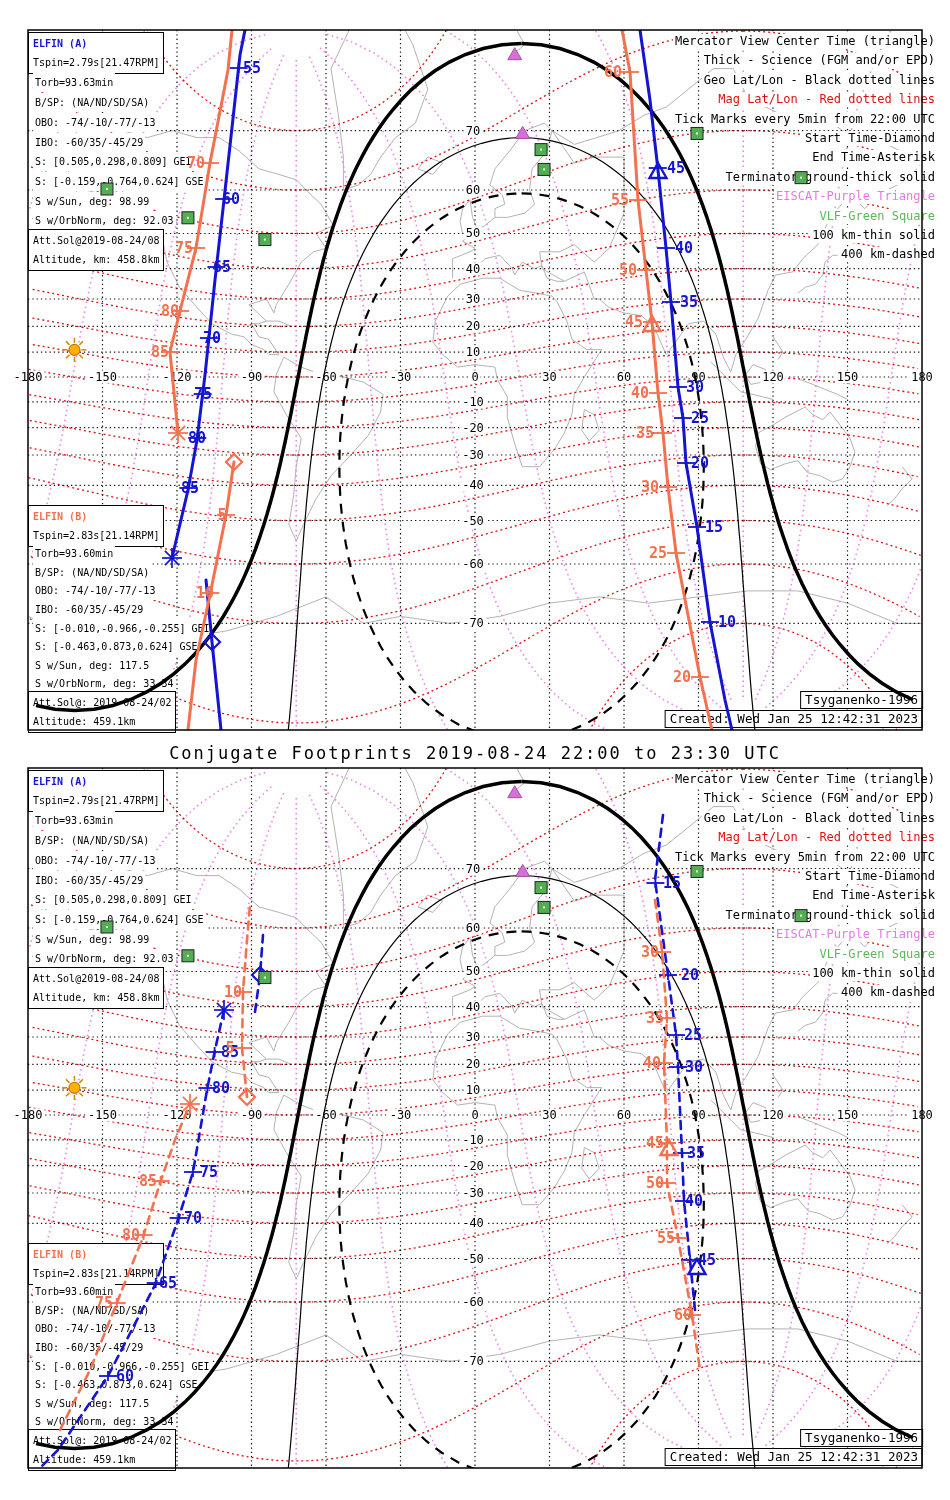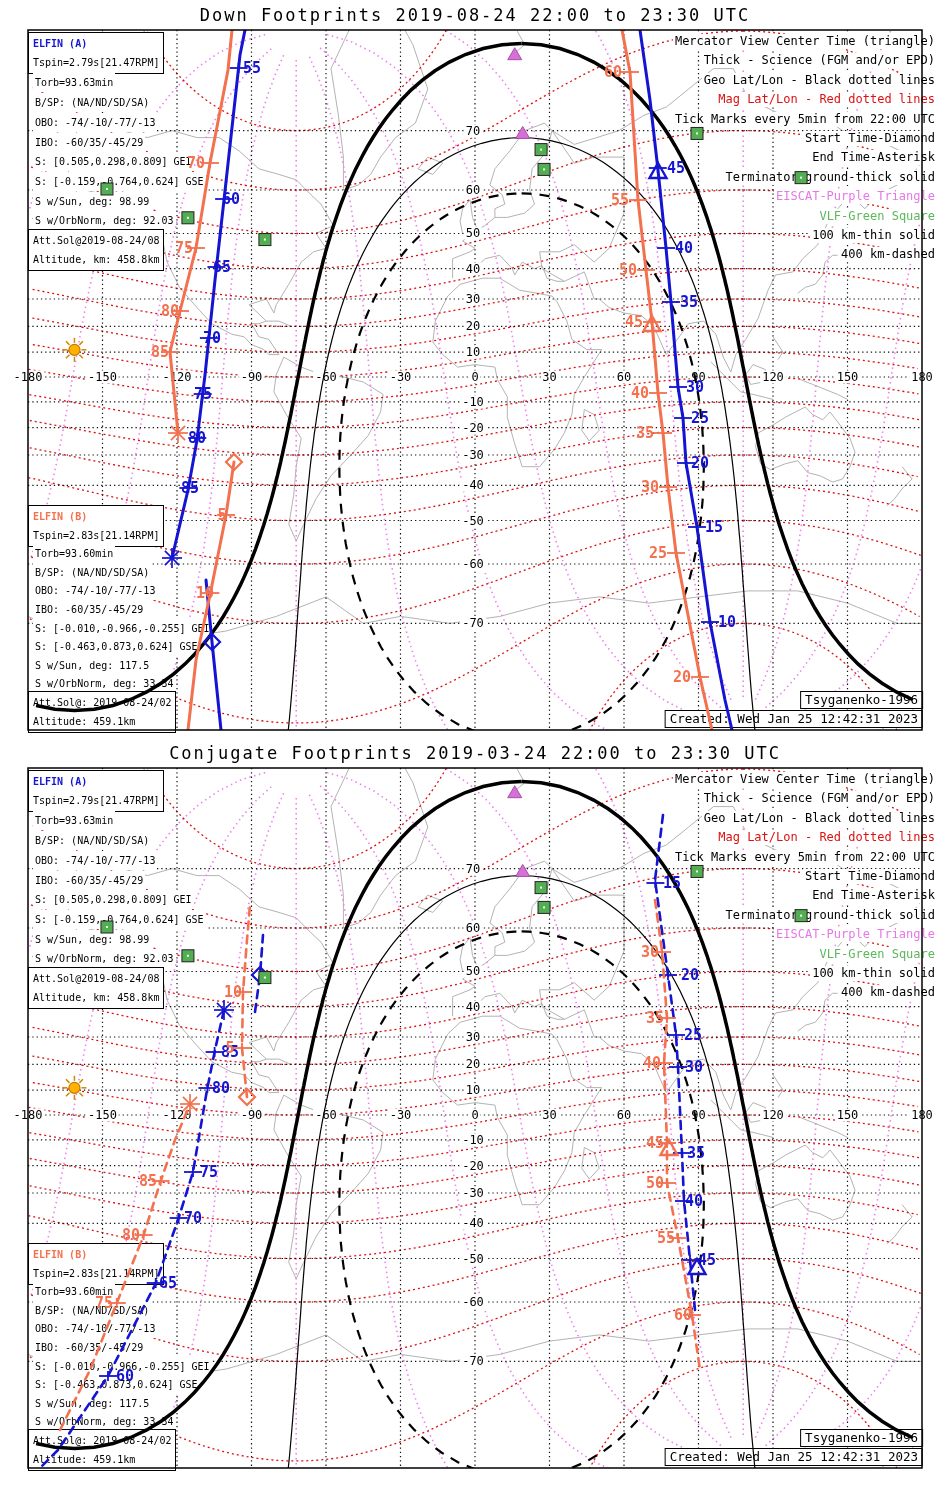--- a/index.html
+++ b/index.html
@@ -603,22 +603,21 @@
         <line x1="69.48858586502747" y1="1092.771103420621" x2="65.95305195909474" y2="1096.306637326554" stroke="#cc8800" stroke-width="1.5"></line>
         <line x1="67.4383333333333" y1="1087.8213559523153" x2="62.438333333333304" y2="1087.8213559523153" stroke="#cc8800" stroke-width="1.5"></line>
         <line x1="69.48858586502747" y1="1082.8716084840096" x2="65.95305195909474" y2="1079.3360745780767" stroke="#cc8800" stroke-width="1.5"></line>
         <line x1="74.4383333333333" y1="1080.8213559523153" x2="74.4383333333333" y2="1075.8213559523153" stroke="#cc8800" stroke-width="1.5"></line>
         <line x1="79.38808080163913" y1="1082.8716084840096" x2="82.92361470757187" y2="1079.3360745780767" stroke="#cc8800" stroke-width="1.5"></line>
         <circle cx="74.4383333333333" cy="1087.8213559523153" r="5.5" fill="#ffb300" stroke="#cc7700" stroke-width="1.2"></circle>
       </g>
       <rect x="28" y="768" width="894" height="700" fill="none" stroke="#000" stroke-width="1.5"></rect>
     </svg>
   <div id="layer-labels">
-    <div class="t title" style="left:475px;top:5px">Down Footprints 2019-08-24 22:00 to 23:30 UTC</div>
-    <div class="t title" style="left:475px;top:743px">Conjugate Footprints 2019-03-24 22:00 to 23:30 UTC</div>
+    <div class="t title" style="left:475px;top:743px">Conjugate Footprints 2019-08-24 22:00 to 23:30 UTC</div>
   <div class="t tick-label" style="left: 252px; top: 68px; color: rgb(20, 20, 210);">55</div>
       <div class="t tick-label" style="left: 231px; top: 199px; color: rgb(20, 20, 210);">60</div>
       <div class="t tick-label" style="left: 222px; top: 267px; color: rgb(20, 20, 210);">65</div>
       <div class="t tick-label" style="left: 212px; top: 338px; color: rgb(20, 20, 210);">70</div>
       <div class="t tick-label" style="left: 203px; top: 394px; color: rgb(20, 20, 210);">75</div>
       <div class="t tick-label" style="left: 197px; top: 438px; color: rgb(20, 20, 210);">80</div>
       <div class="t tick-label" style="left: 190px; top: 488px; color: rgb(20, 20, 210);">85</div>
       <div class="t tick-label" style="left: 196px; top: 163px; color: rgb(243, 113, 78);">70</div>
       <div class="t tick-label" style="left: 184px; top: 248px; color: rgb(243, 113, 78);">75</div>
       <div class="t tick-label" style="left: 170px; top: 311px; color: rgb(243, 113, 78);">80</div>

